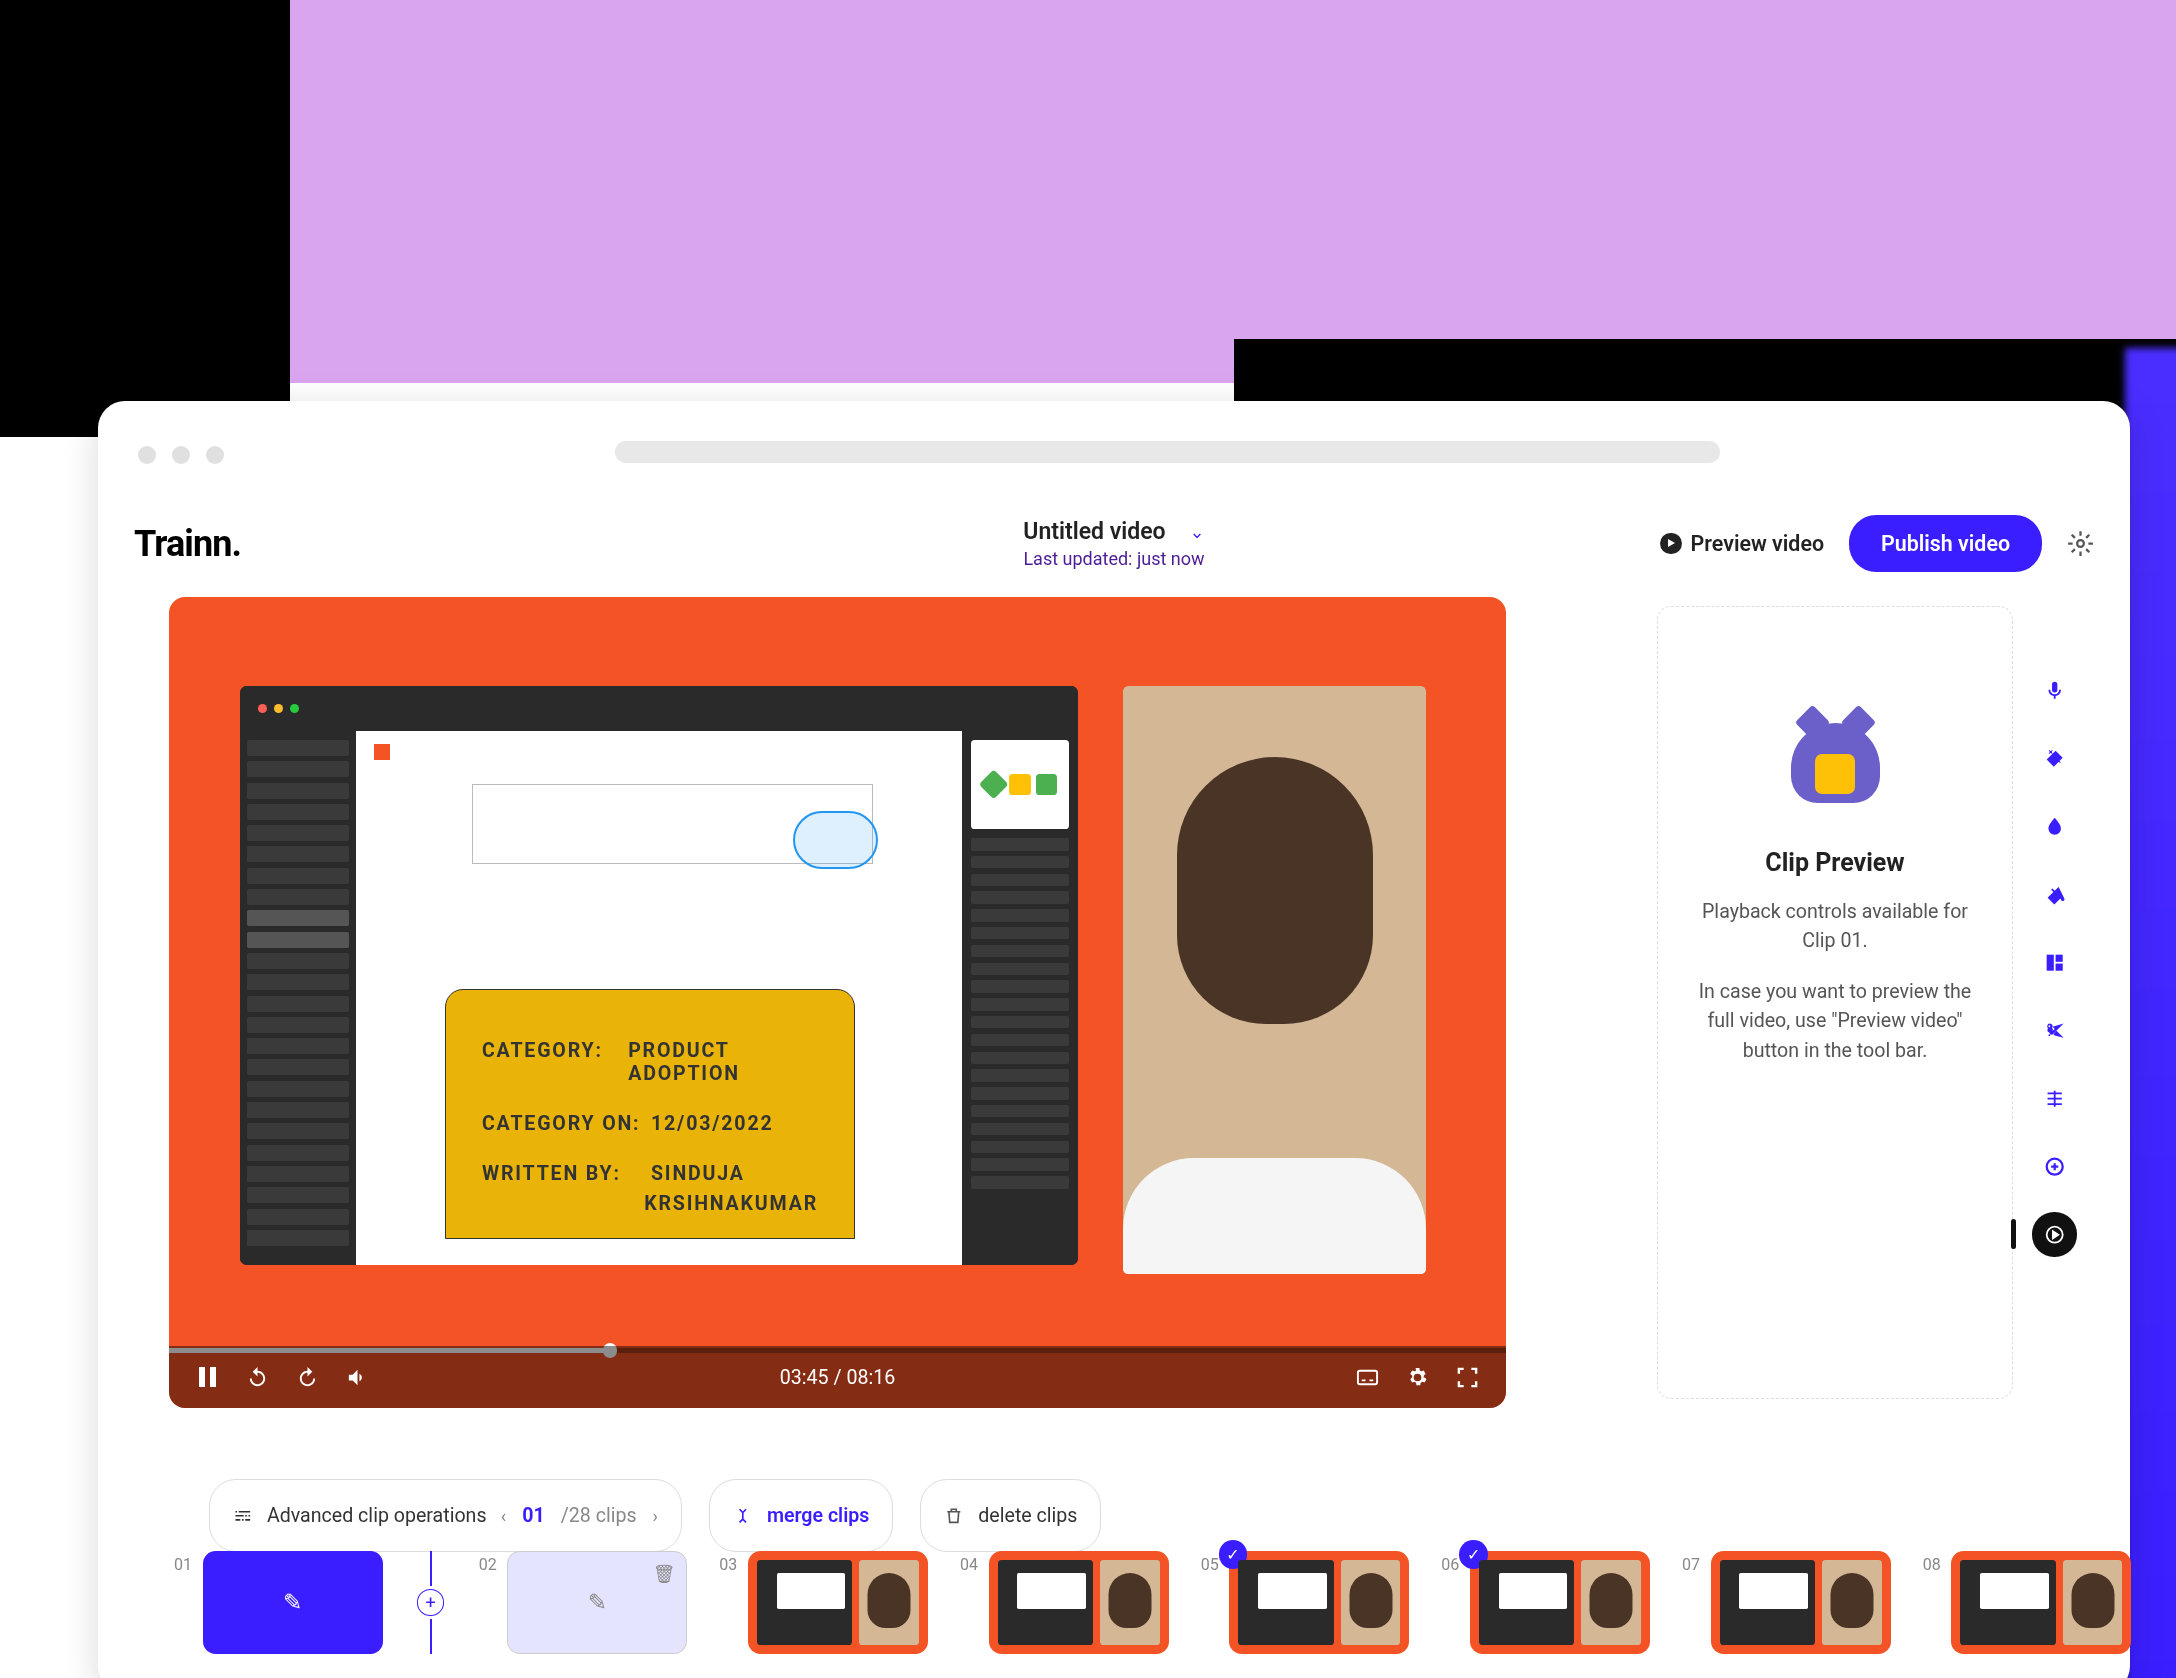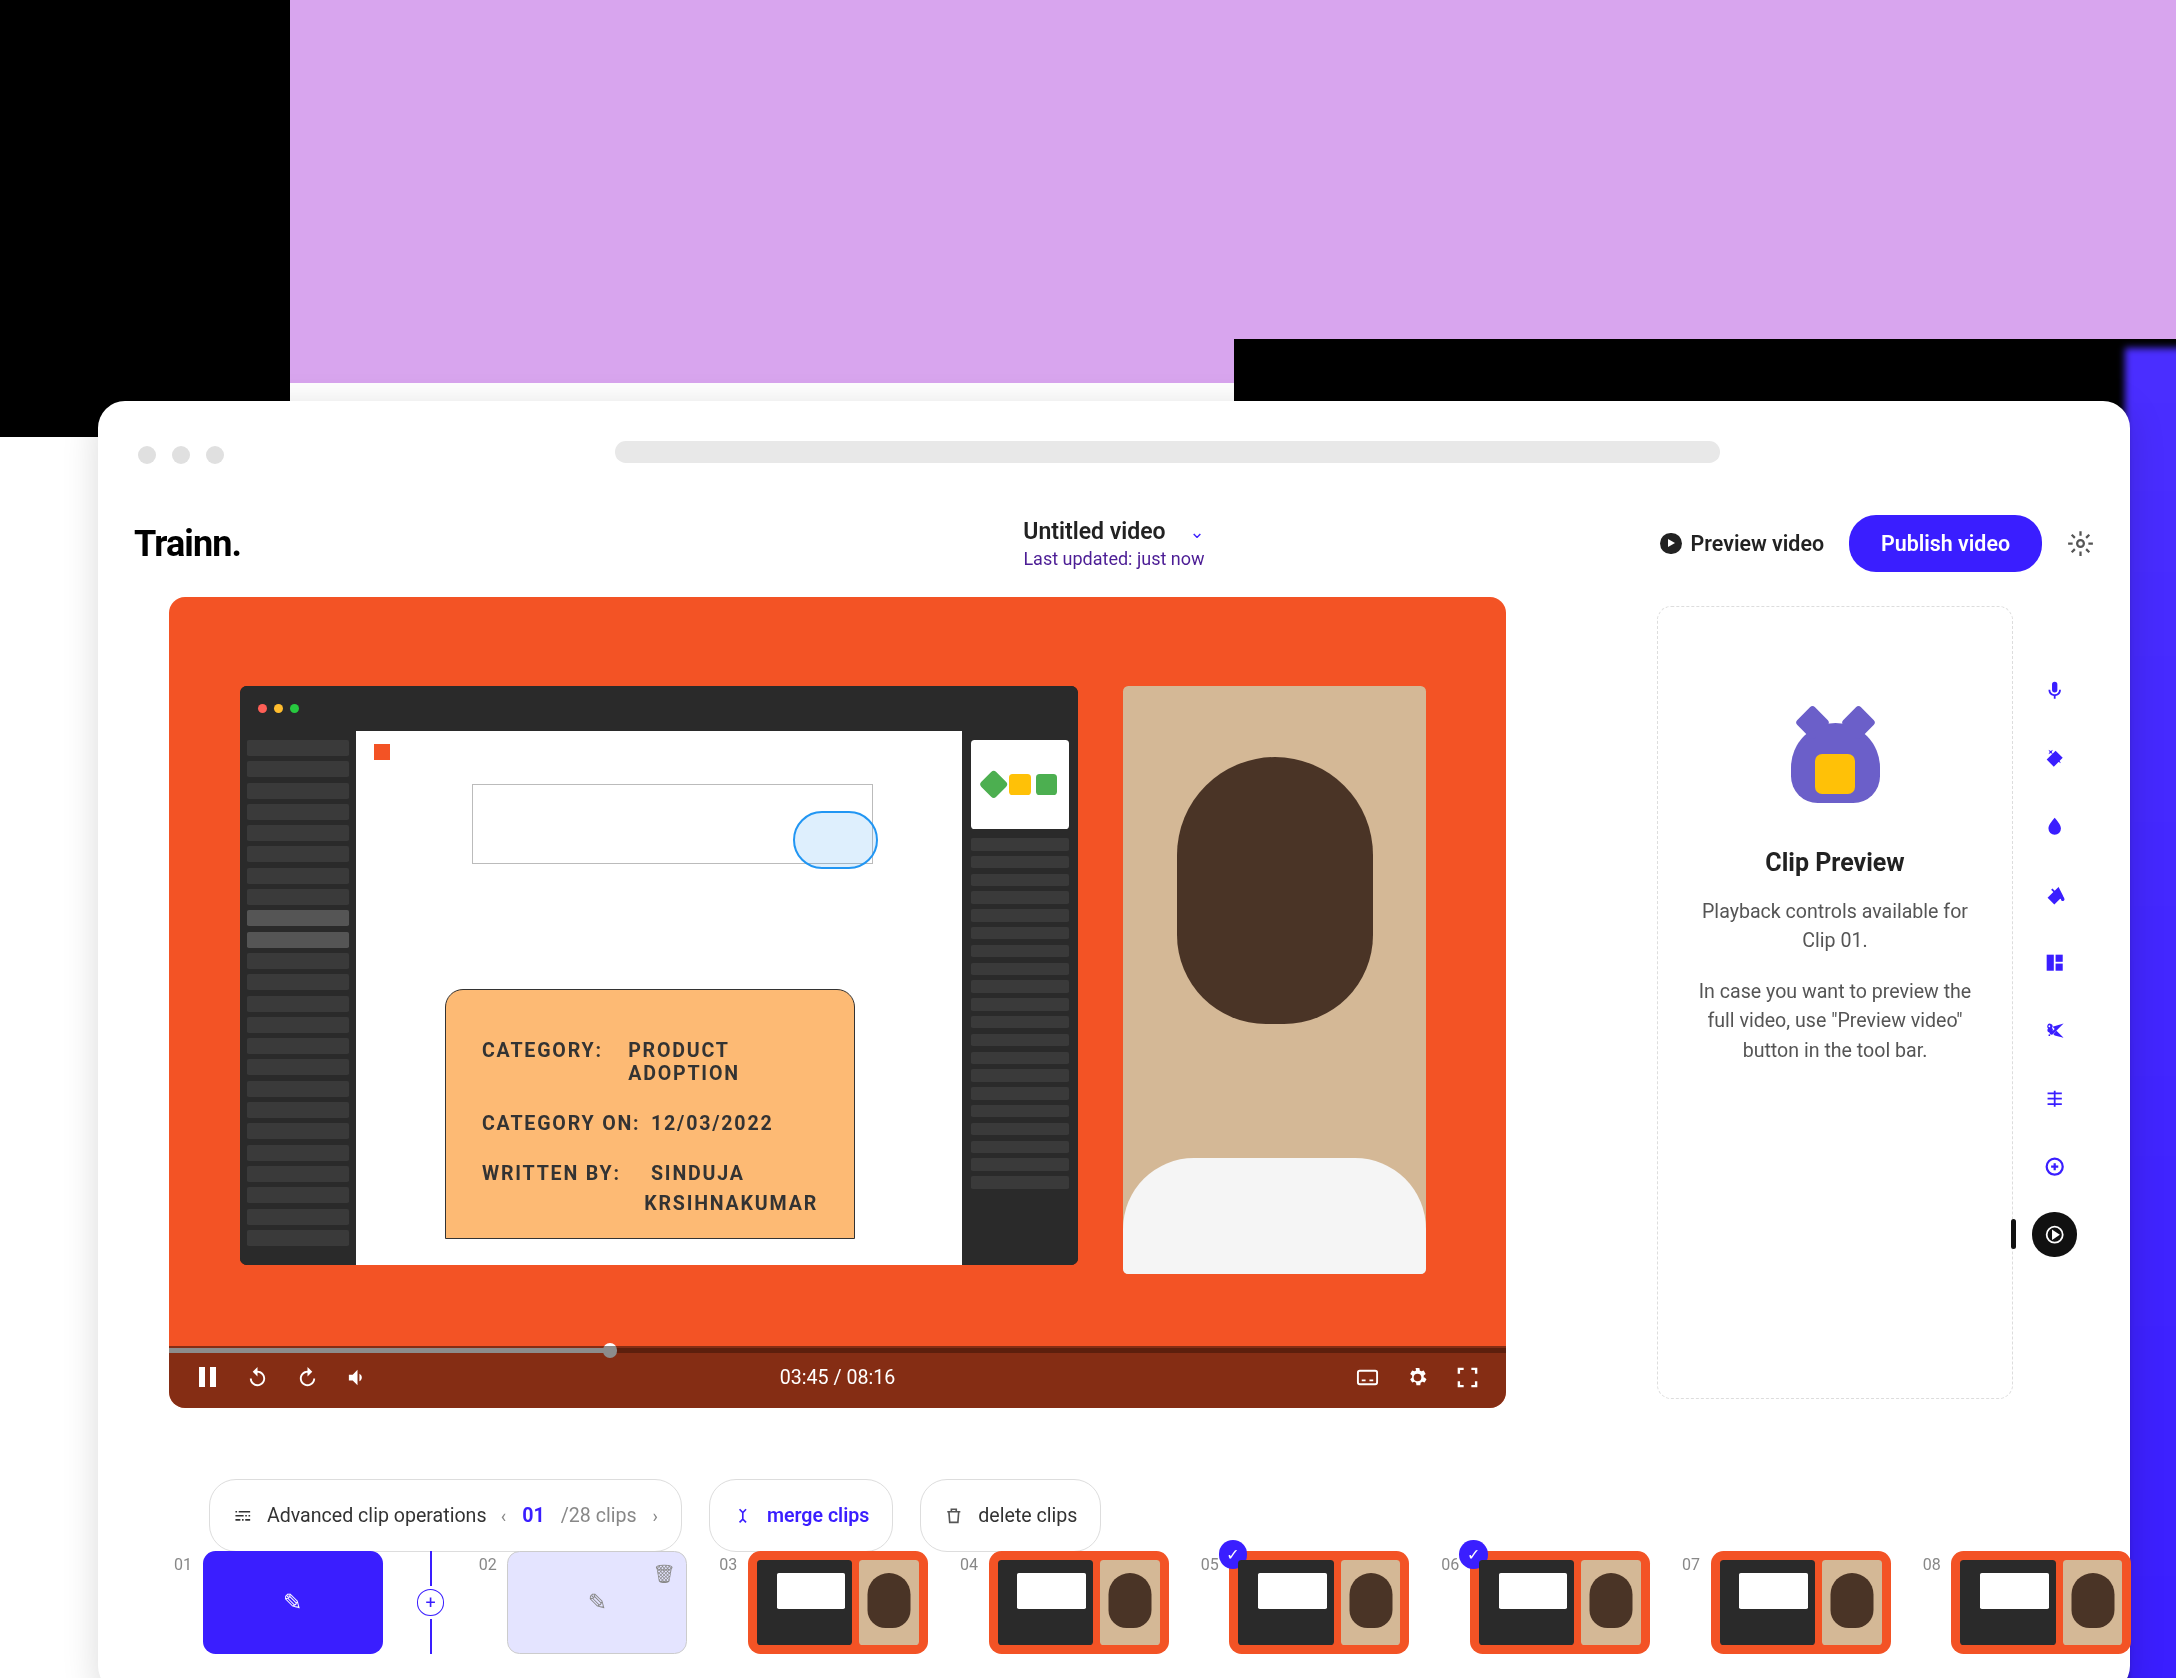--- a/index.html
+++ b/index.html
@@ -37,21 +37,21 @@
 .screen-top .dot{width:9px;height:9px;border-radius:50%}
 .dot.r{background:#ff5f56}.dot.y{background:#ffbd2e}.dot.g{background:#27c93f}
 .screen-body{display:flex;height:535px}
 .sb-left{width:116px;background:#2a2a2a;padding:9px 7.1px}
 .sb-left .row{height:16px;background:#3a3a3a;margin-bottom:5.3px;border-radius:1.8px}
 .sb-left .row.hl{background:#555}
 .canvas{flex:1;background:#fff;position:relative}
 .canvas-tag{position:absolute;left:18px;top:13.4px;width:16px;height:16px;background:#f35325}
 .canvas-rect{position:absolute;left:116px;top:53px;width:401px;height:80px;border:1.8px solid #bbb;background:#fff}
 .canvas-chip{position:absolute;left:437px;top:80px;width:85px;height:58px;border:2.7px solid #2196f3;border-radius:31px;background:rgba(33,150,243,.15)}
-.canvas-card{position:absolute;left:89px;top:258px;width:410px;height:250px;border:1.8px solid #333;border-radius:18px 18px 0 0;background:#fdba74;padding:49px 36px}
+.canvas-card{position:absolute;left:89px;top:258px;width:410px;height:250px;border:1.8px solid #333;border-radius:18px 18px 0 0;background:#eab308;padding:49px 36px}
 .card-row{display:flex;margin-bottom:27px}
 .card-label{width:169px;font-size:19.6px;font-weight:700;color:#333;letter-spacing:1.8px}
 .card-val{font-size:19.6px;font-weight:700;color:#333;letter-spacing:1.8px}
 .sb-right{width:116px;background:#2a2a2a;padding:9px}
 .sb-right .panel{background:#fff;height:89px;border-radius:3.6px;margin-bottom:9px;display:flex;align-items:center;justify-content:center;gap:5.3px}
 .panel .shape{width:21.4px;height:21.4px;border-radius:3.6px}
 .s1{background:#4caf50;transform:rotate(45deg)}.s2{background:#ffc107}.s3{background:#4caf50;border-radius:50%}
 .sb-right .line{height:12.5px;background:#3a3a3a;margin-bottom:5.3px;border-radius:1.8px}
 
 .progress-bar{position:absolute;bottom:55px;left:0;width:100%;height:5.3px;background:rgba(0,0,0,.3)}

